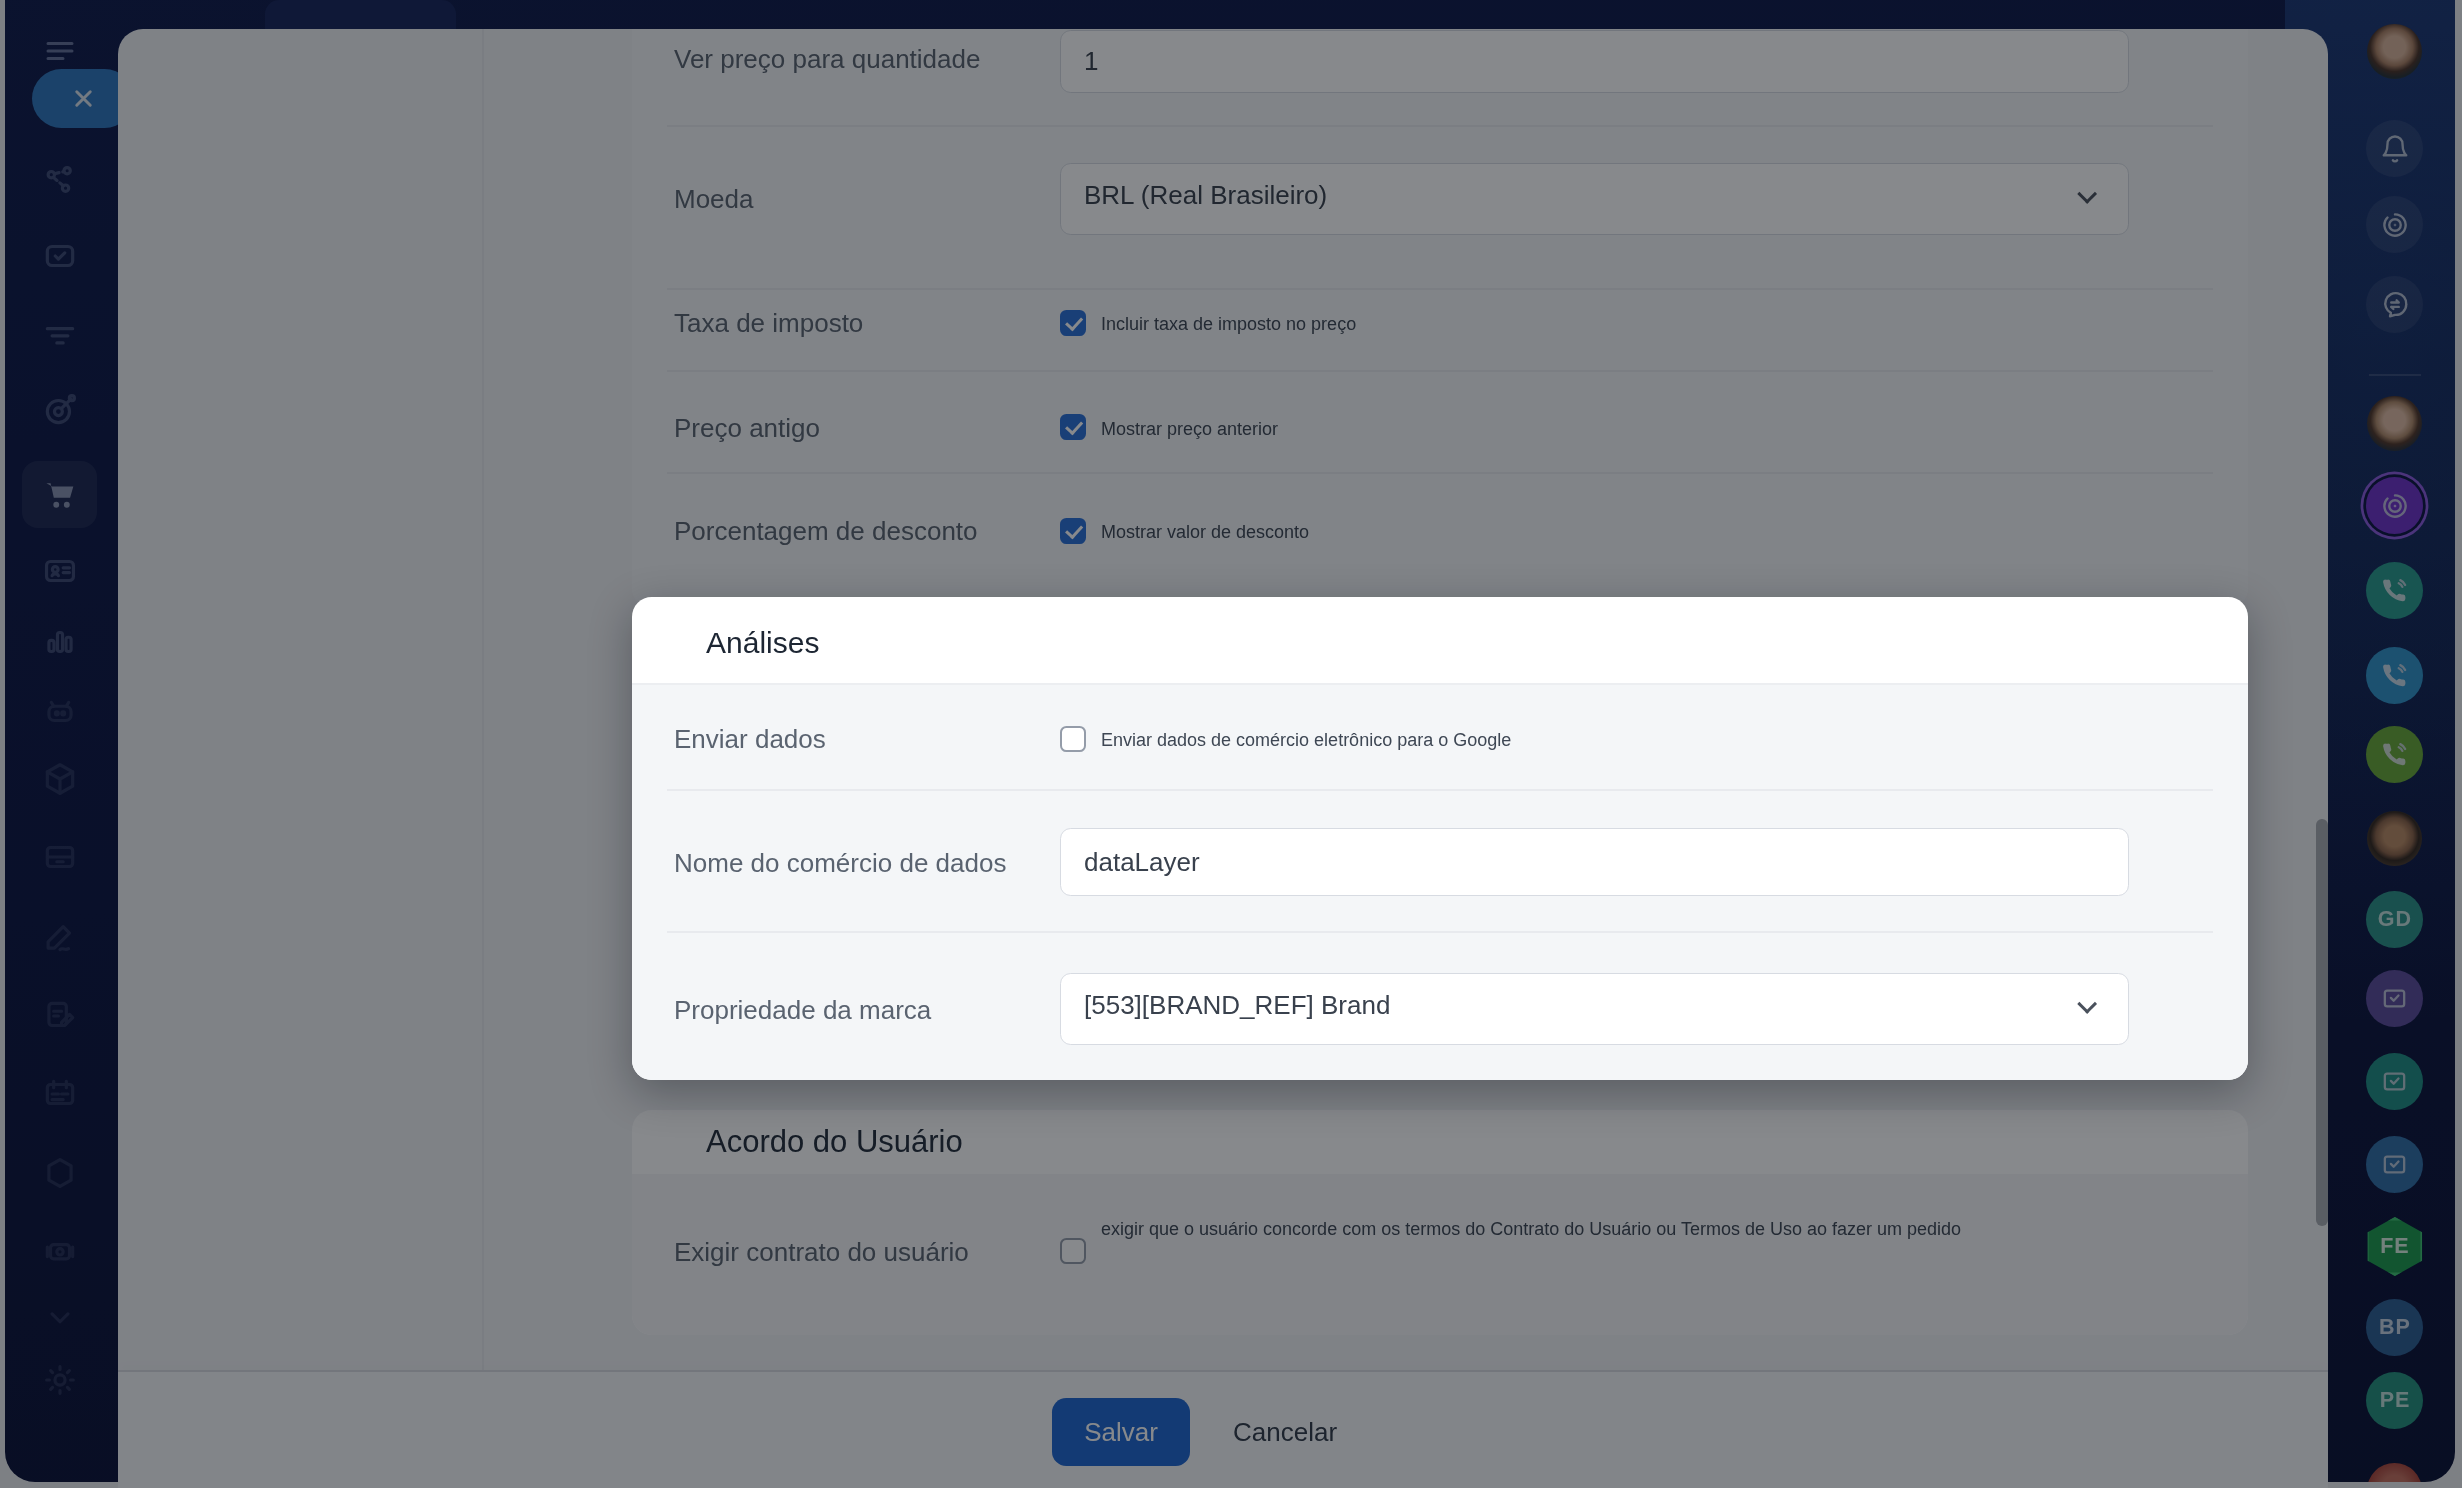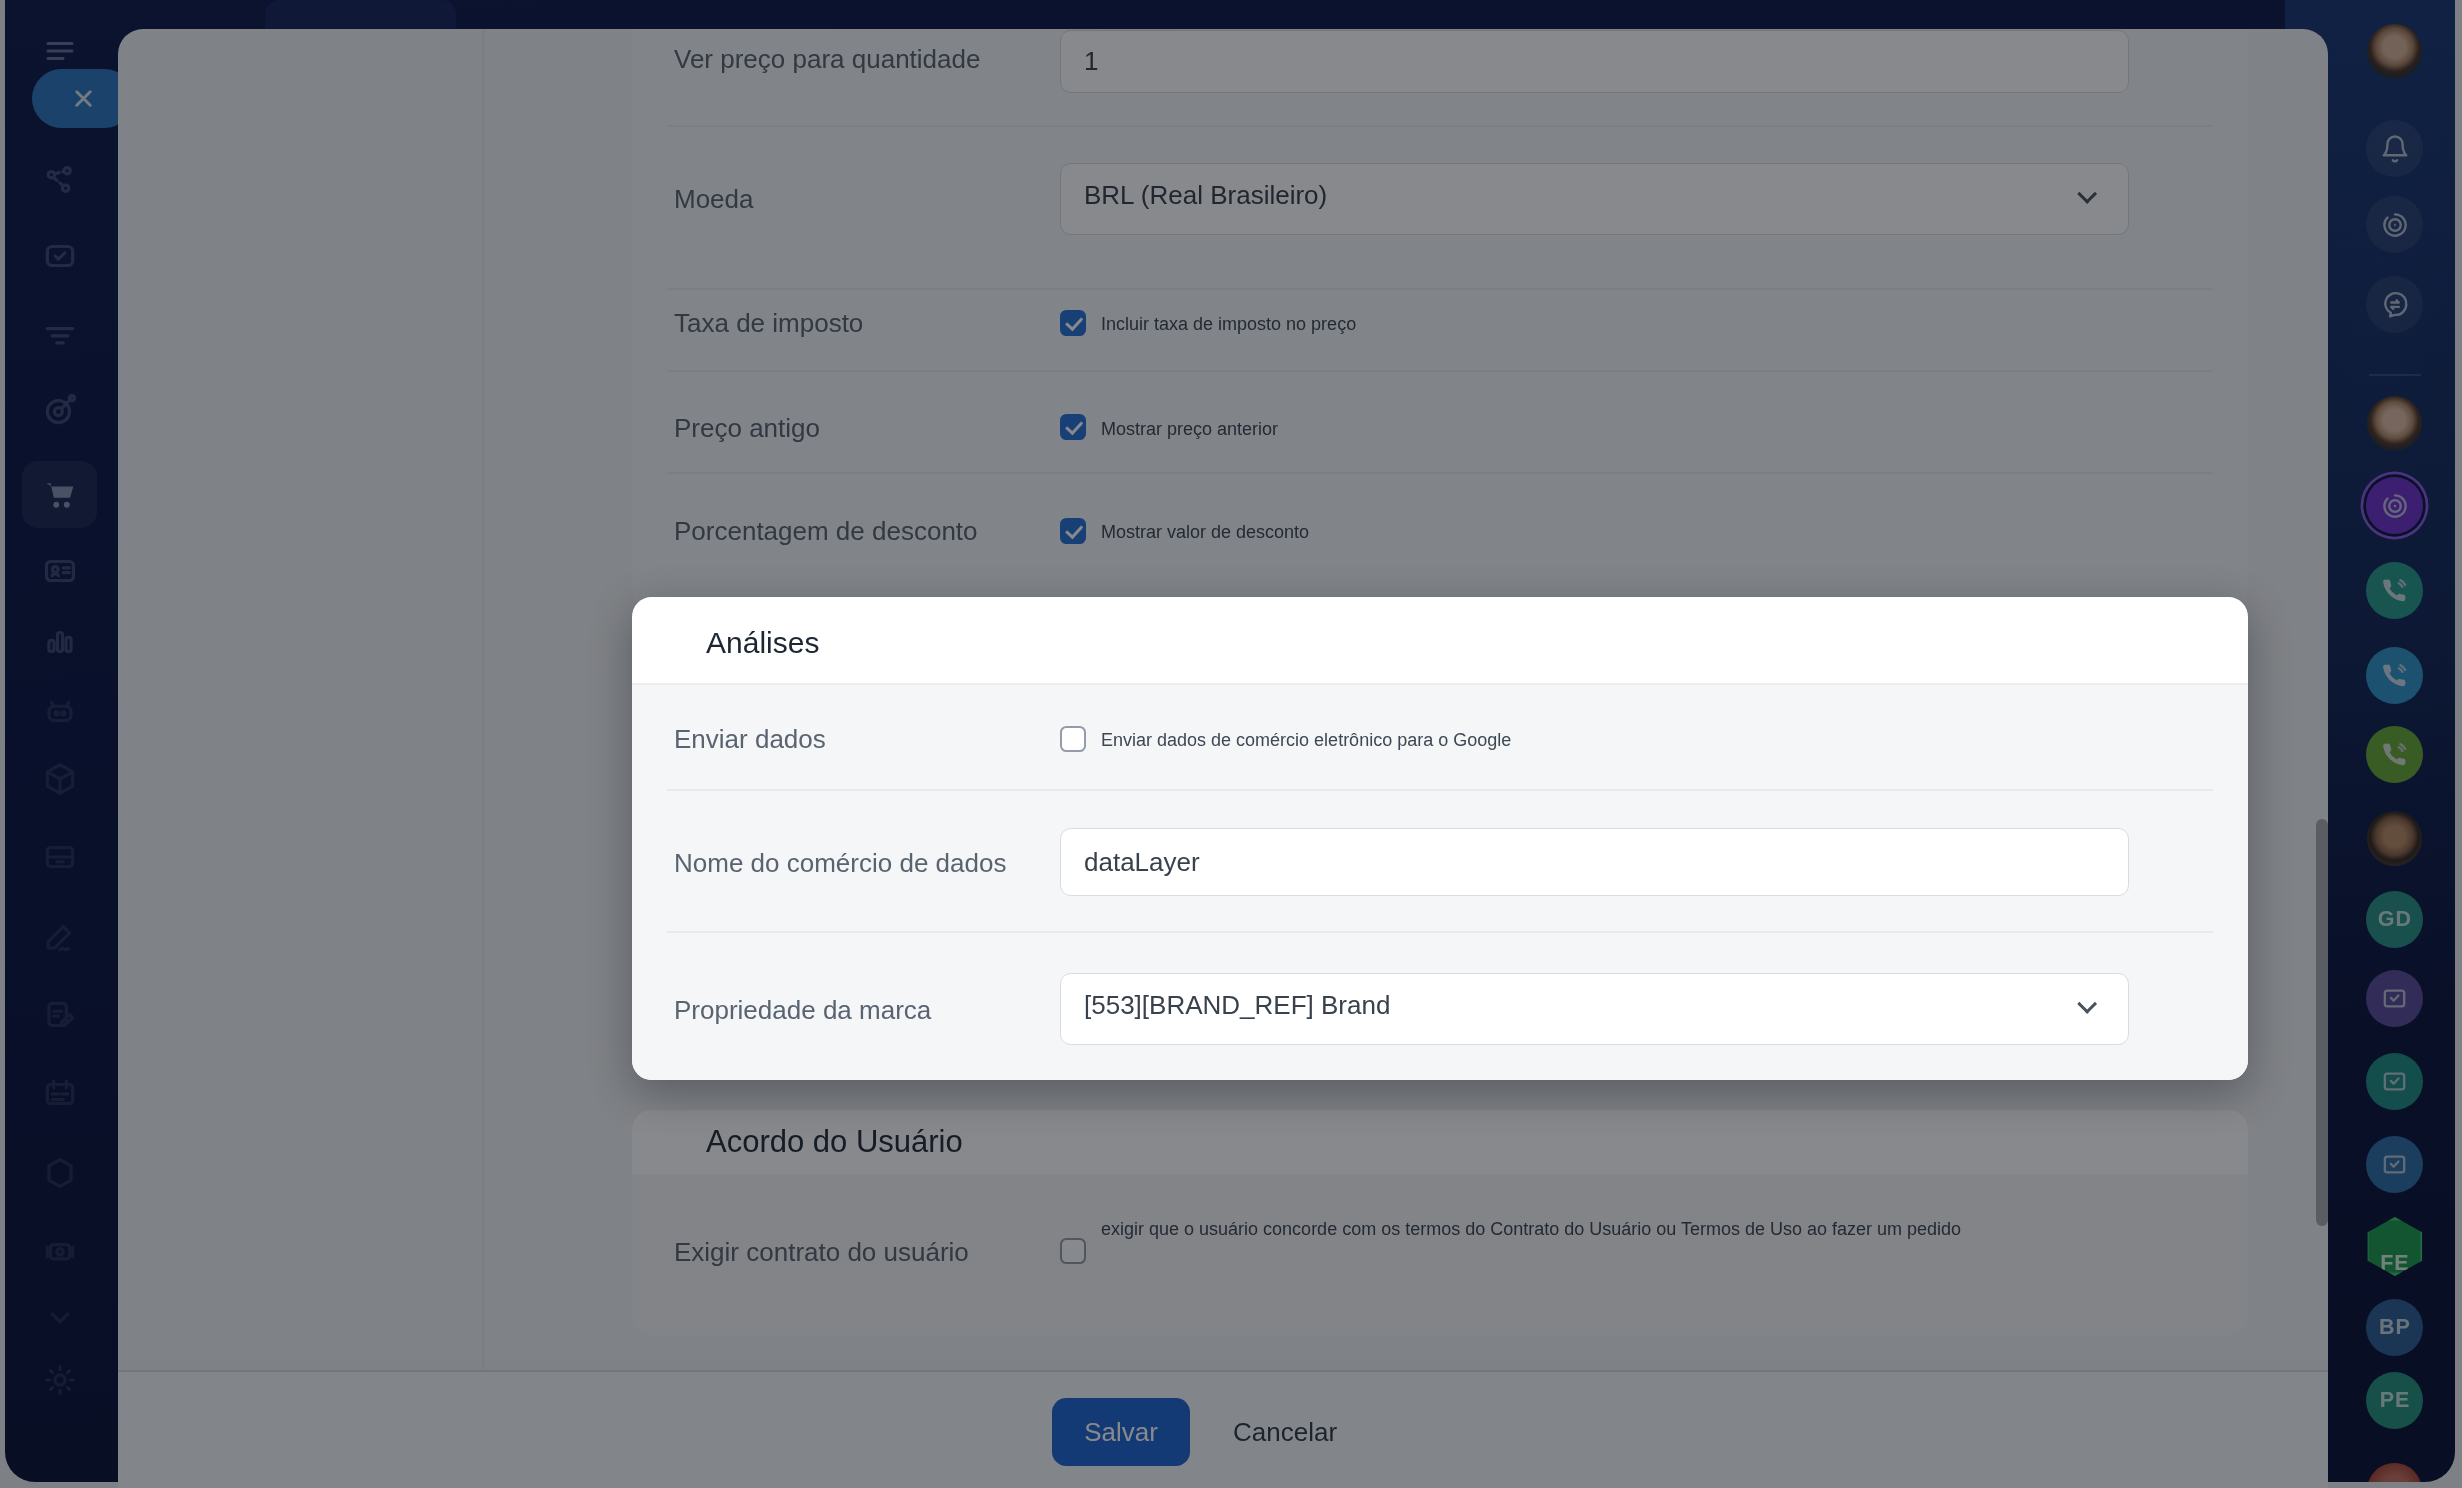--- a/index.html
+++ b/index.html
@@ -41,21 +41,21 @@
   .avatar.red { background:radial-gradient(circle at 50% 45%, #c4705f 0 30%, #a33a31 70%, #7e2c25 100%); }
   .rail-div { position:absolute; left:2364px; width:52px; height:1.8px; background:rgba(255,255,255,.14); }
   .badge { font-size:21.5px; font-weight:700; color:rgba(255,255,255,.72); letter-spacing:0.9px; }
   .bg-gd { background:#2a9186; } .bg-bp { background:#2c5e93; } .bg-pe { background:#23907d;align-items:center; }
   .bg-phone1 { background:#279a8c; } .bg-phone2 { background:#2f93c9; } .bg-phone3 { background:#68a838; }
   .bg-inbox1 { background:#5a4a9a; } .bg-inbox2 { background:#1f8d82; } .bg-inbox3 { background:#2f6da5; }
   .purple-ring { background:#6d32c9; box-shadow:0 0 0 2.7px #0b1440, 0 0 0 5.4px #8a5ade; }
   .hexa { width:59px; height:59px; left:2360px; border-radius:0; background:transparent; }
   .hexa .hex-in { width:100%; height:100%; background:#1c9b4d;
         clip-path:polygon(50% 0,96% 26%,96% 74%,50% 100%,4% 74%,4% 26%); 
-        display:flex;align-items:flex-end;justify-content:center;
+        display:flex;align-items:center;justify-content:center;
         box-shadow:inset 0 0 0 3.6px #3ec272; }
   .hexa .badge { color:#d9f0e0; }
 
   
   .modal { position:absolute; left:118px; top:29px; width:2210px; height:1460px;
            background:#f0f1f4; border-radius:25px 25px 0 0; overflow:hidden; }
   .nav-div { position:absolute; left:364px; top:0; width:1.8px; height:1341px; background:#e6e8ec; }
 
   .card { position:absolute; left:514px; width:1616px; border-radius:19.7px; }
   .card-pricing   { top:-63px;  height:642px; background:#f4f6f8; }

